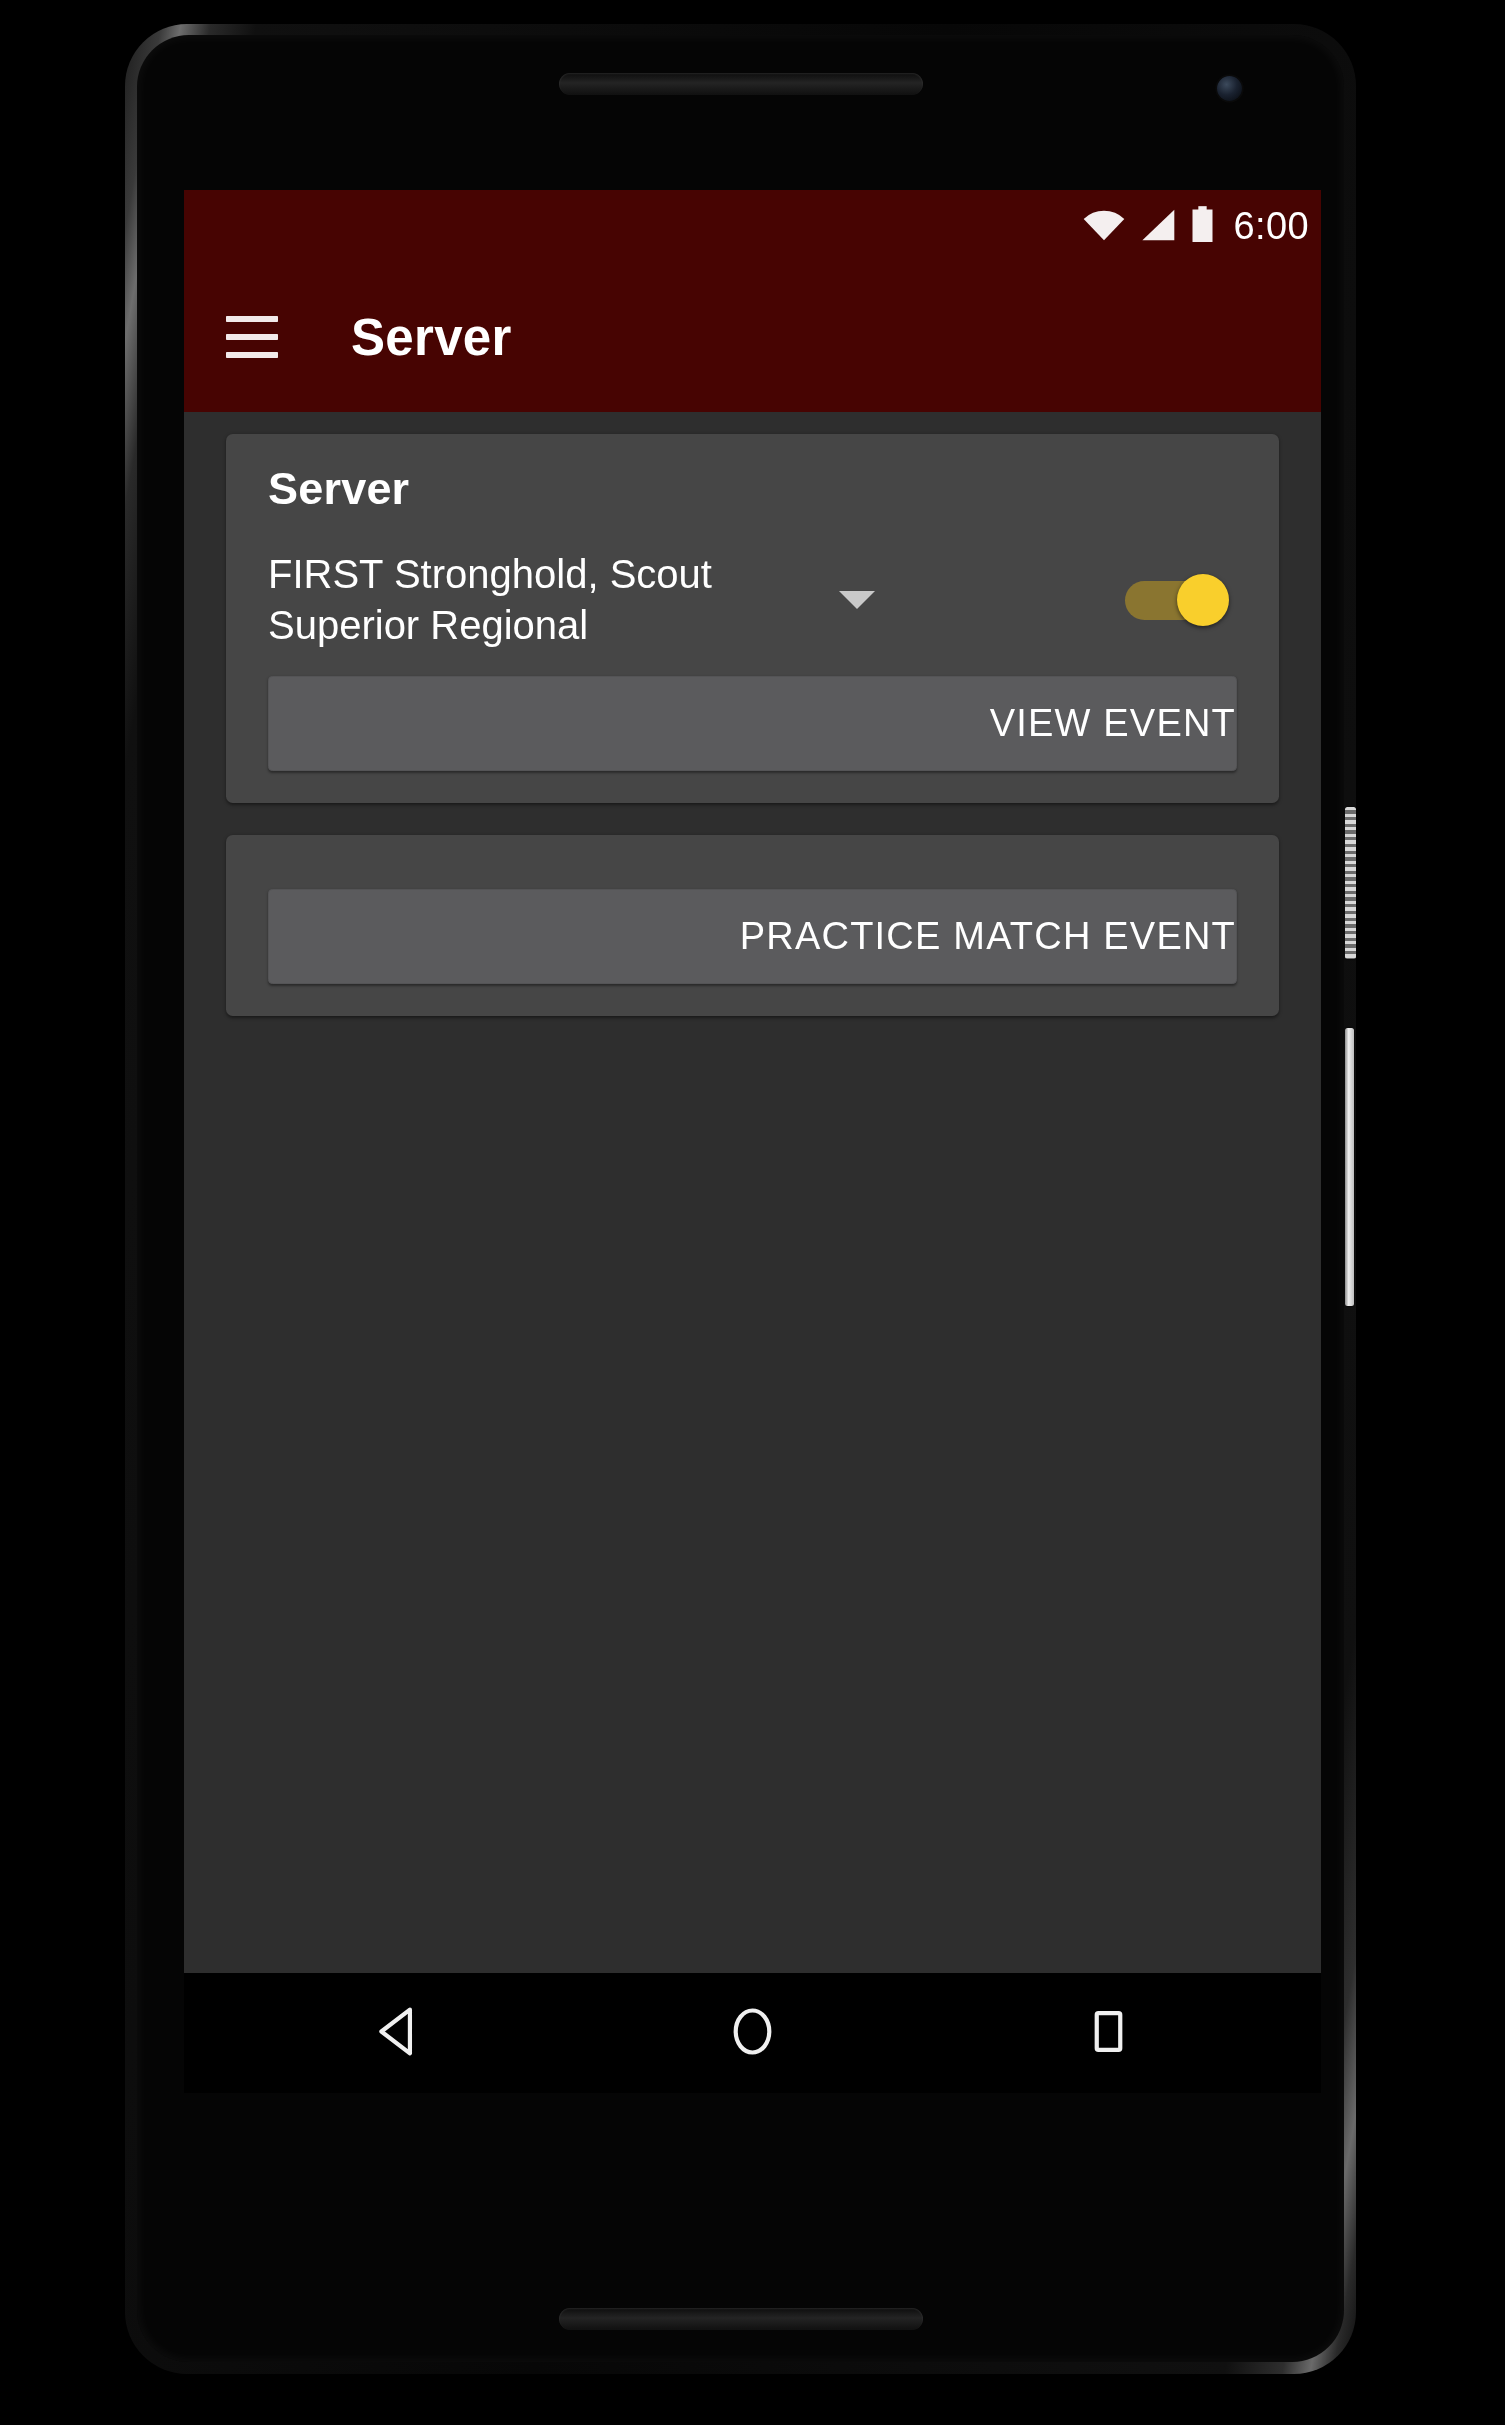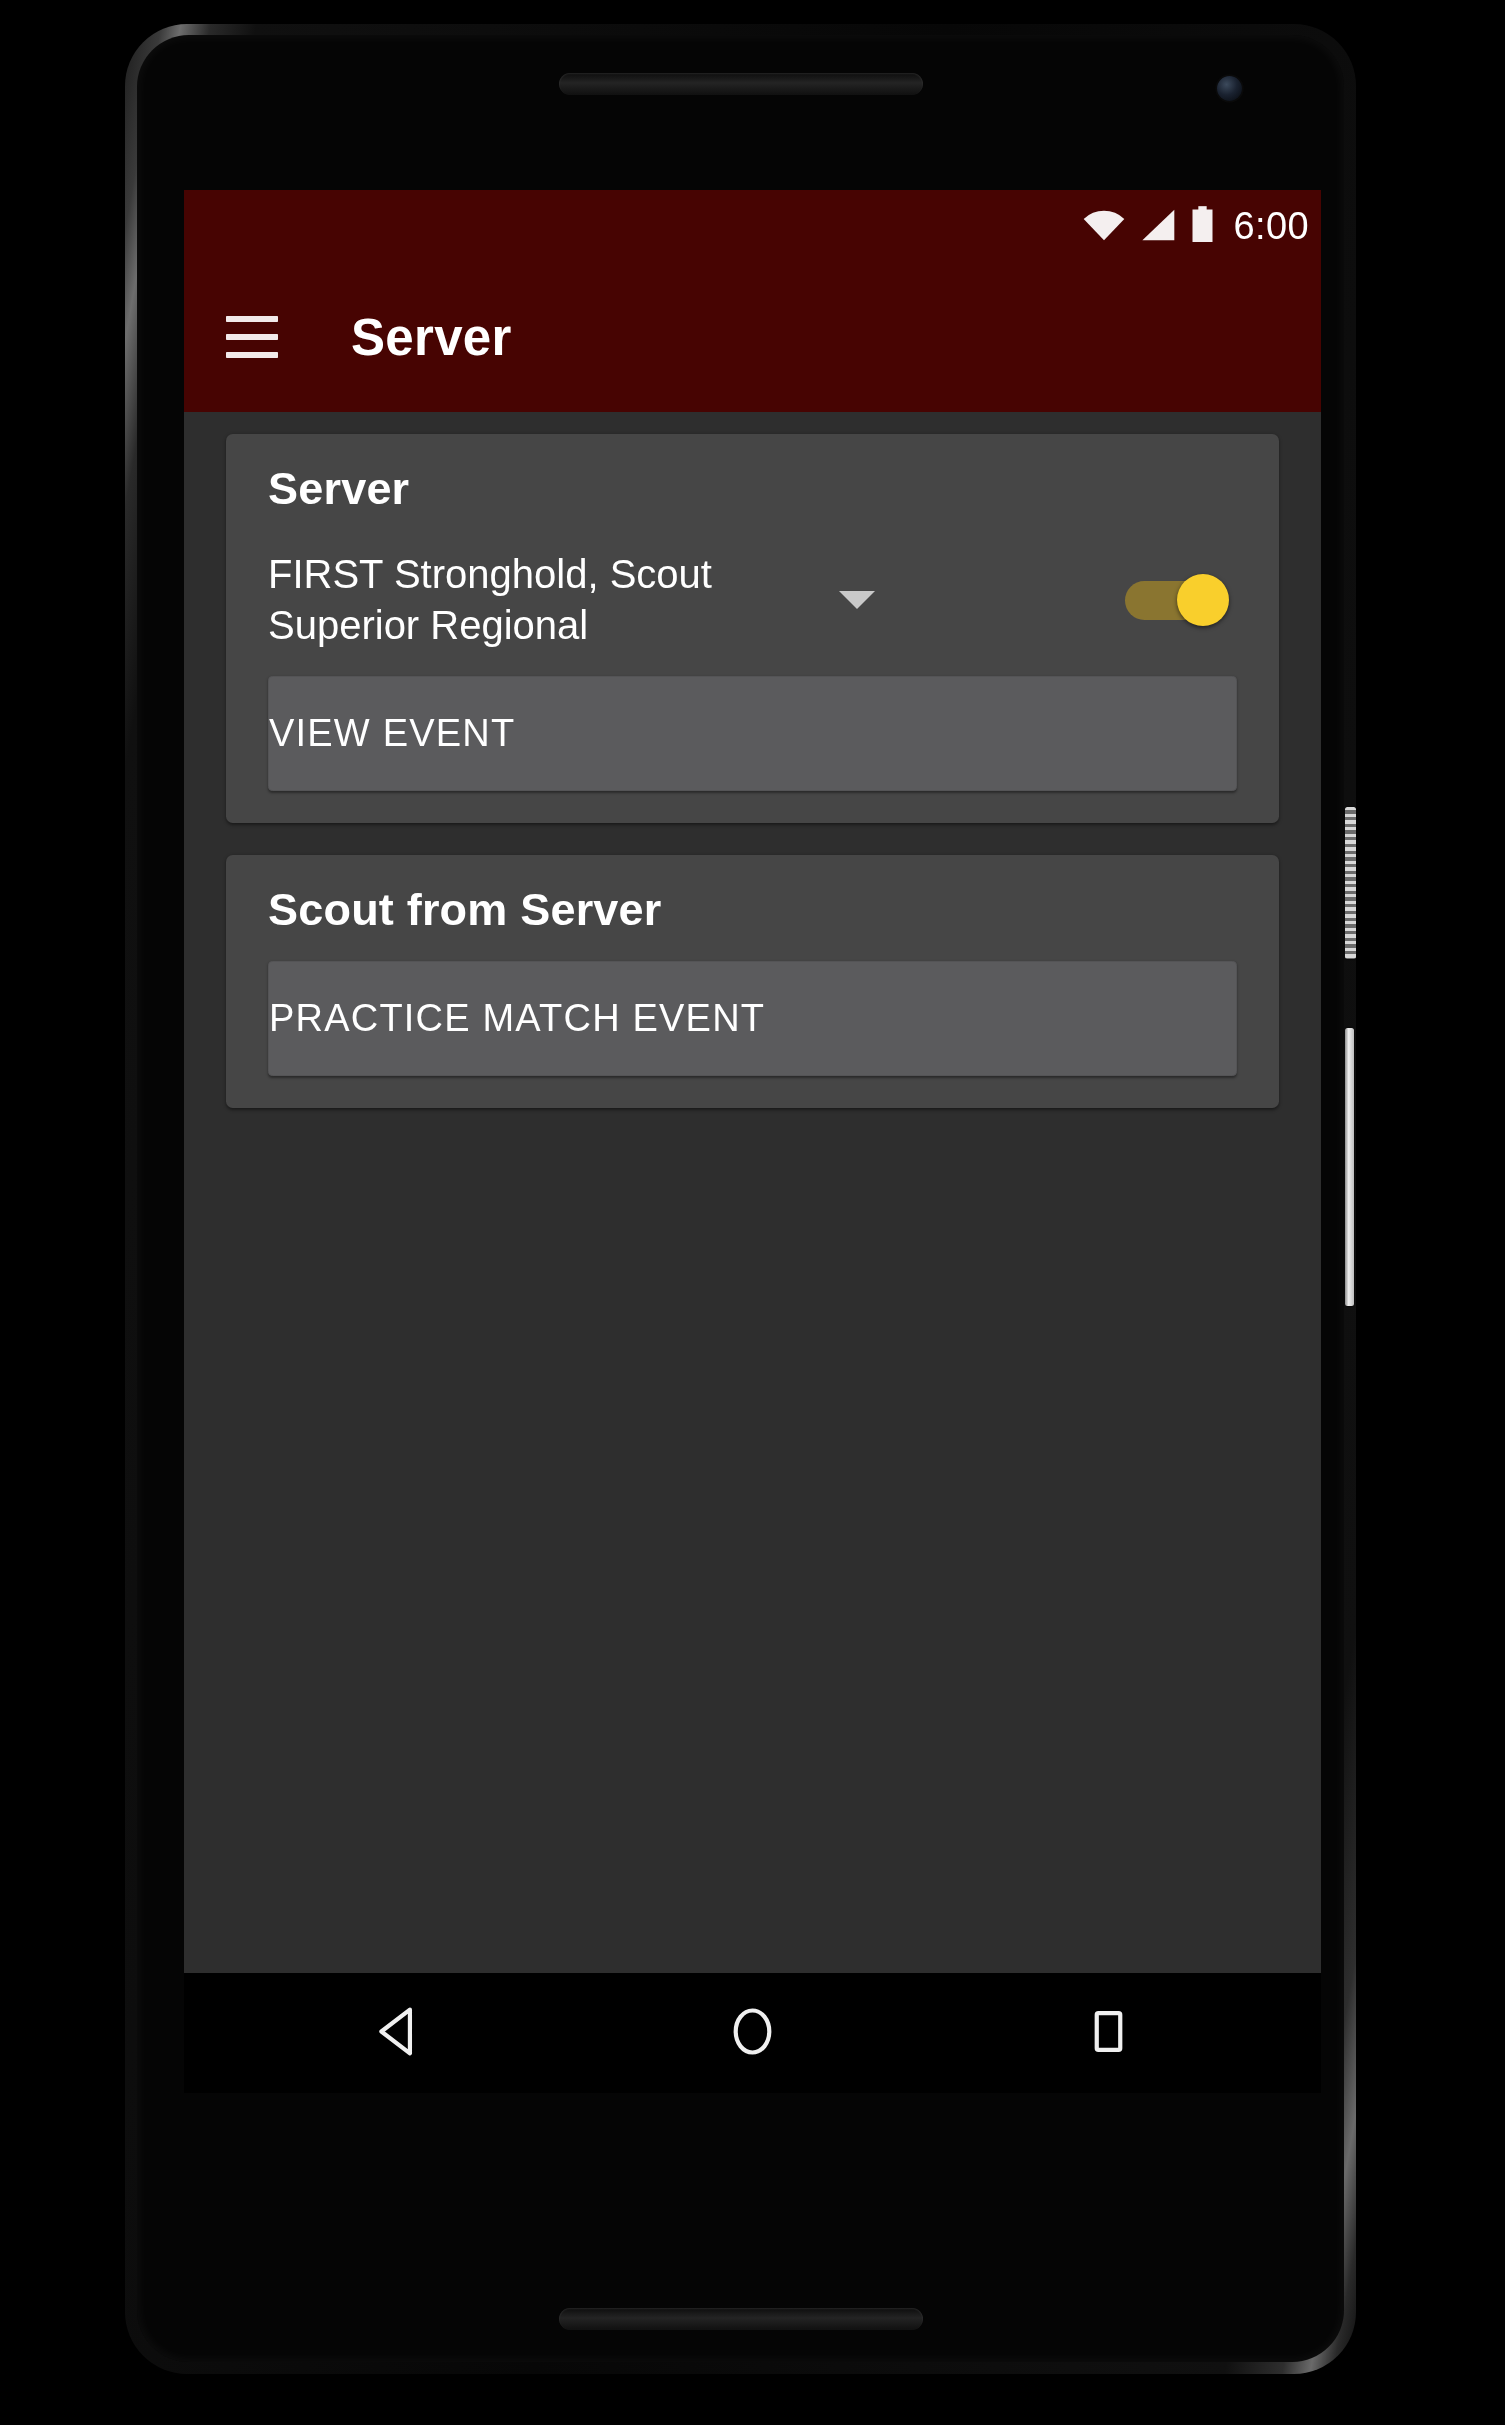--- a/index.html
+++ b/index.html
@@ -239,22 +239,22 @@
     width: 52px;
     height: 52px;
     border-radius: 50%;
     background: #f9cf2c;
     box-shadow: 0 1.7px 4.2px rgba(0,0,0,0.55);
   }
 
   .flat-button {
     display: flex;
     align-items: center;
-    justify-content: flex-start;
-    height: 115px;
+    justify-content: flex-end;
+    height: 95px;
     margin-top: 25px;
     background: #5b5b5d;
     border-radius: 4.2px;
     border: 0.8px solid #545456;
     box-shadow: 0 1.7px 2.5px rgba(0,0,0,0.4);
     cursor: pointer;
   }
   .flat-button-label {
     color: #ffffff;
     font-size: 38px;
@@ -341,21 +341,20 @@
           <div id="toggle-thumb"></div>
         </div>
       </div>
 
       <div class="flat-button">
         <span class="flat-button-label">VIEW EVENT</span>
       </div>
     </div>
 
     <div class="card" id="scout-card">
-      <div class="card-title">Scout from Server</div>
 
       <div class="flat-button">
         <span class="flat-button-label">PRACTICE MATCH EVENT</span>
       </div>
     </div>
 
   </div>
 
   <div id="nav-bar">
     <div class="nav-button">

